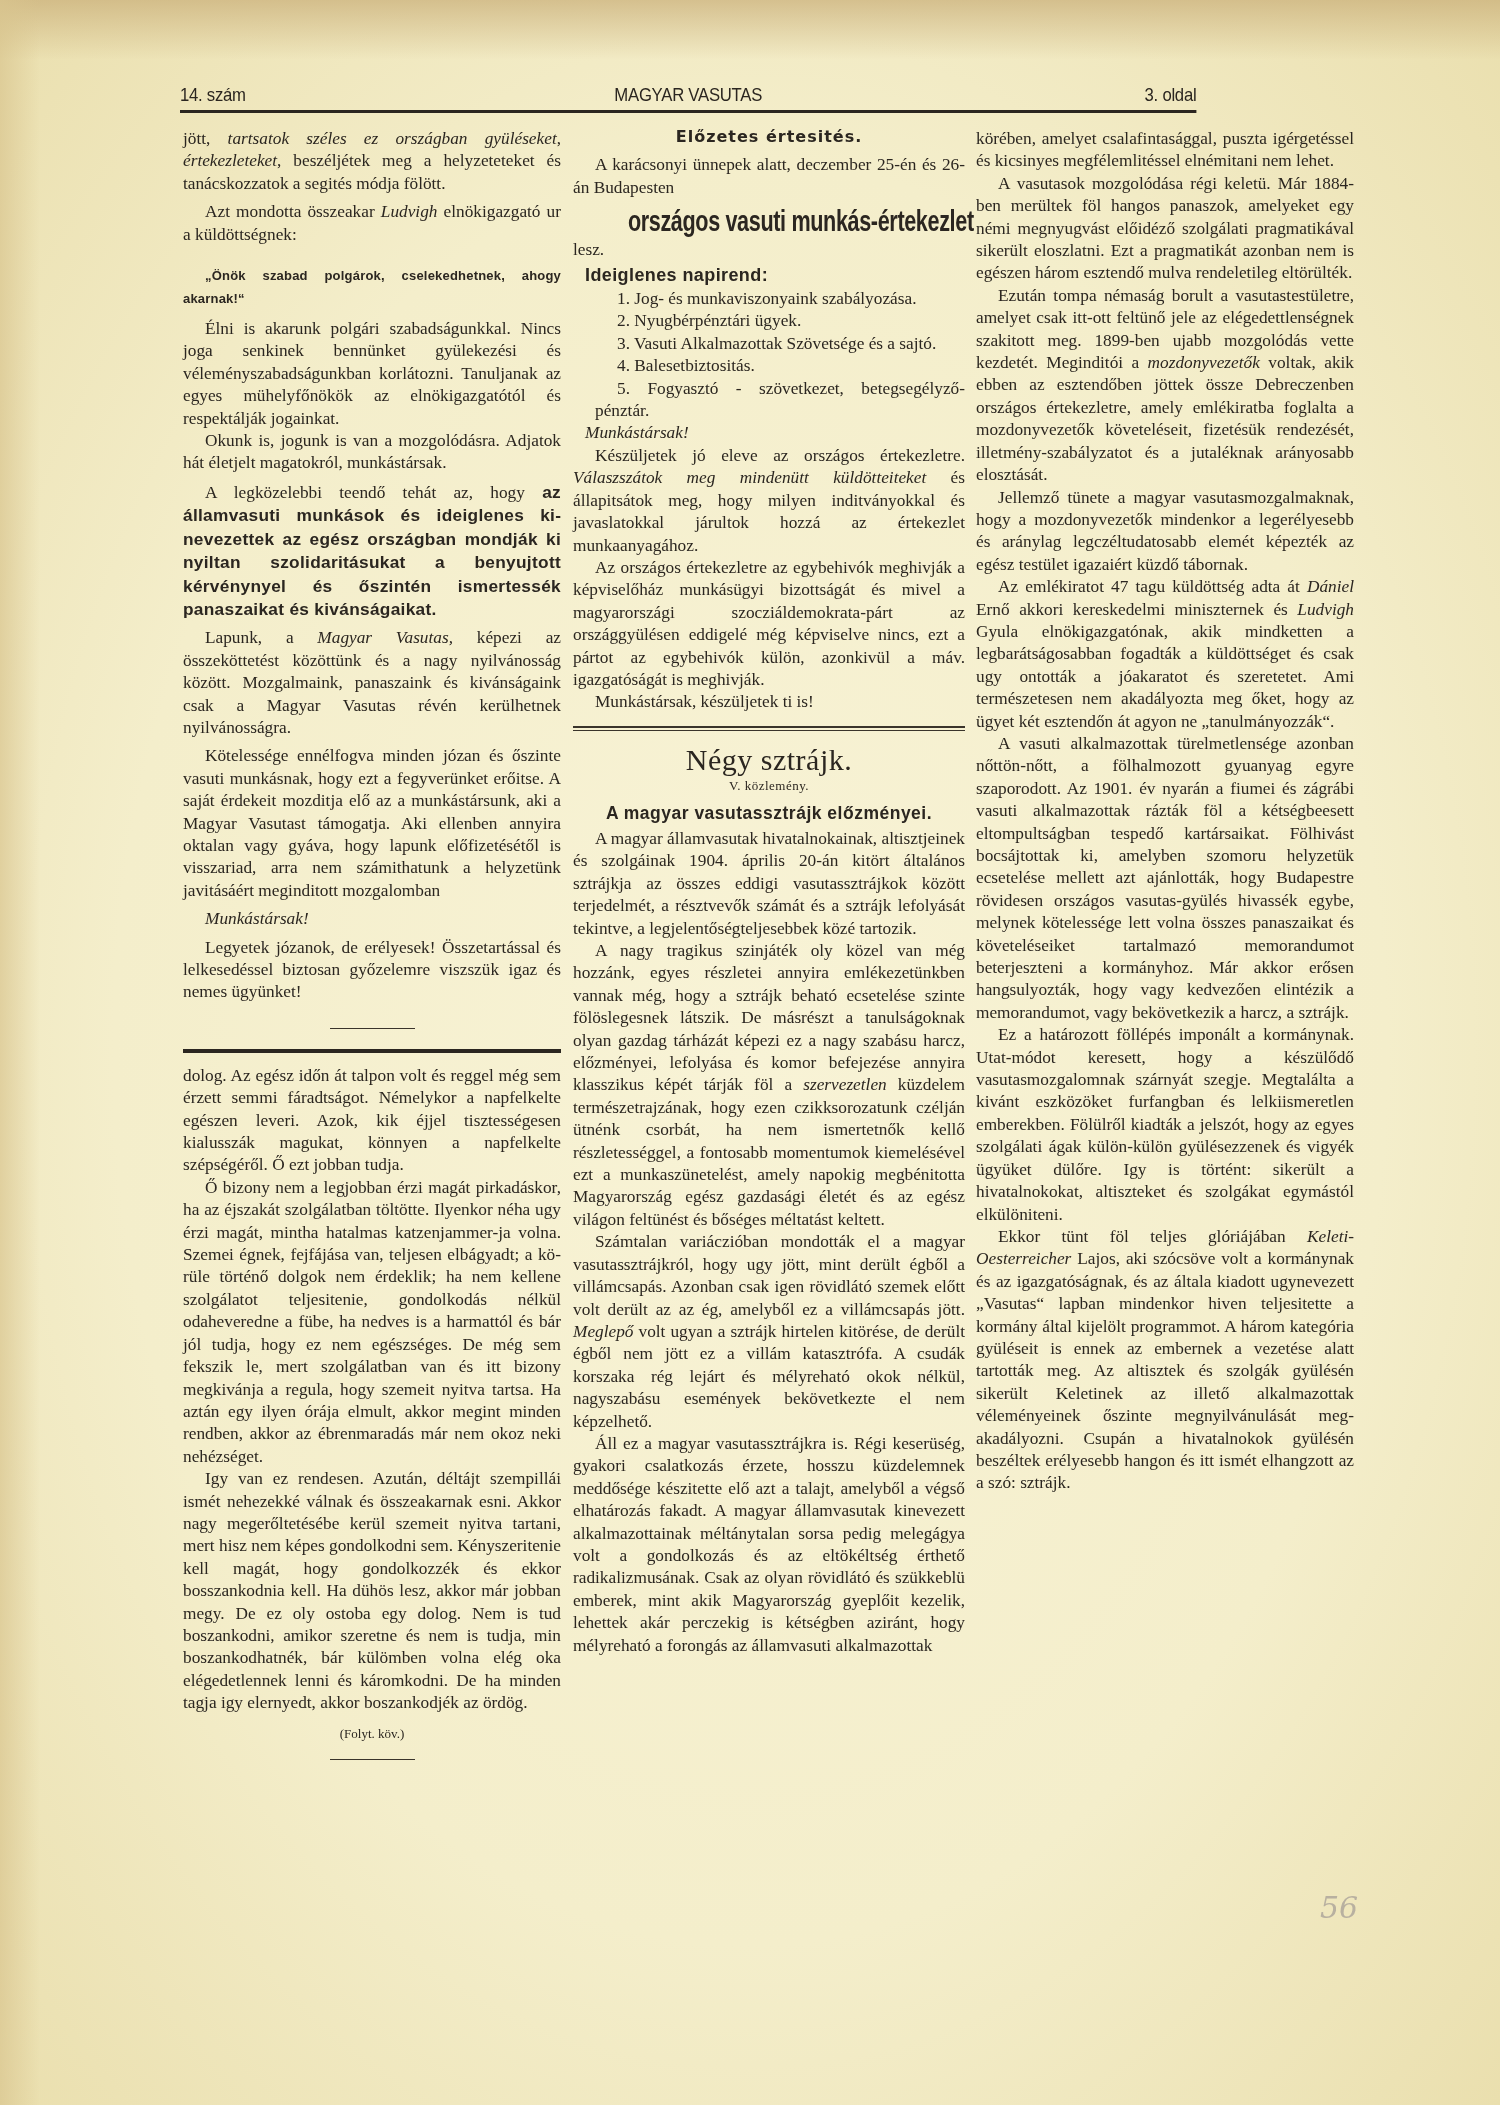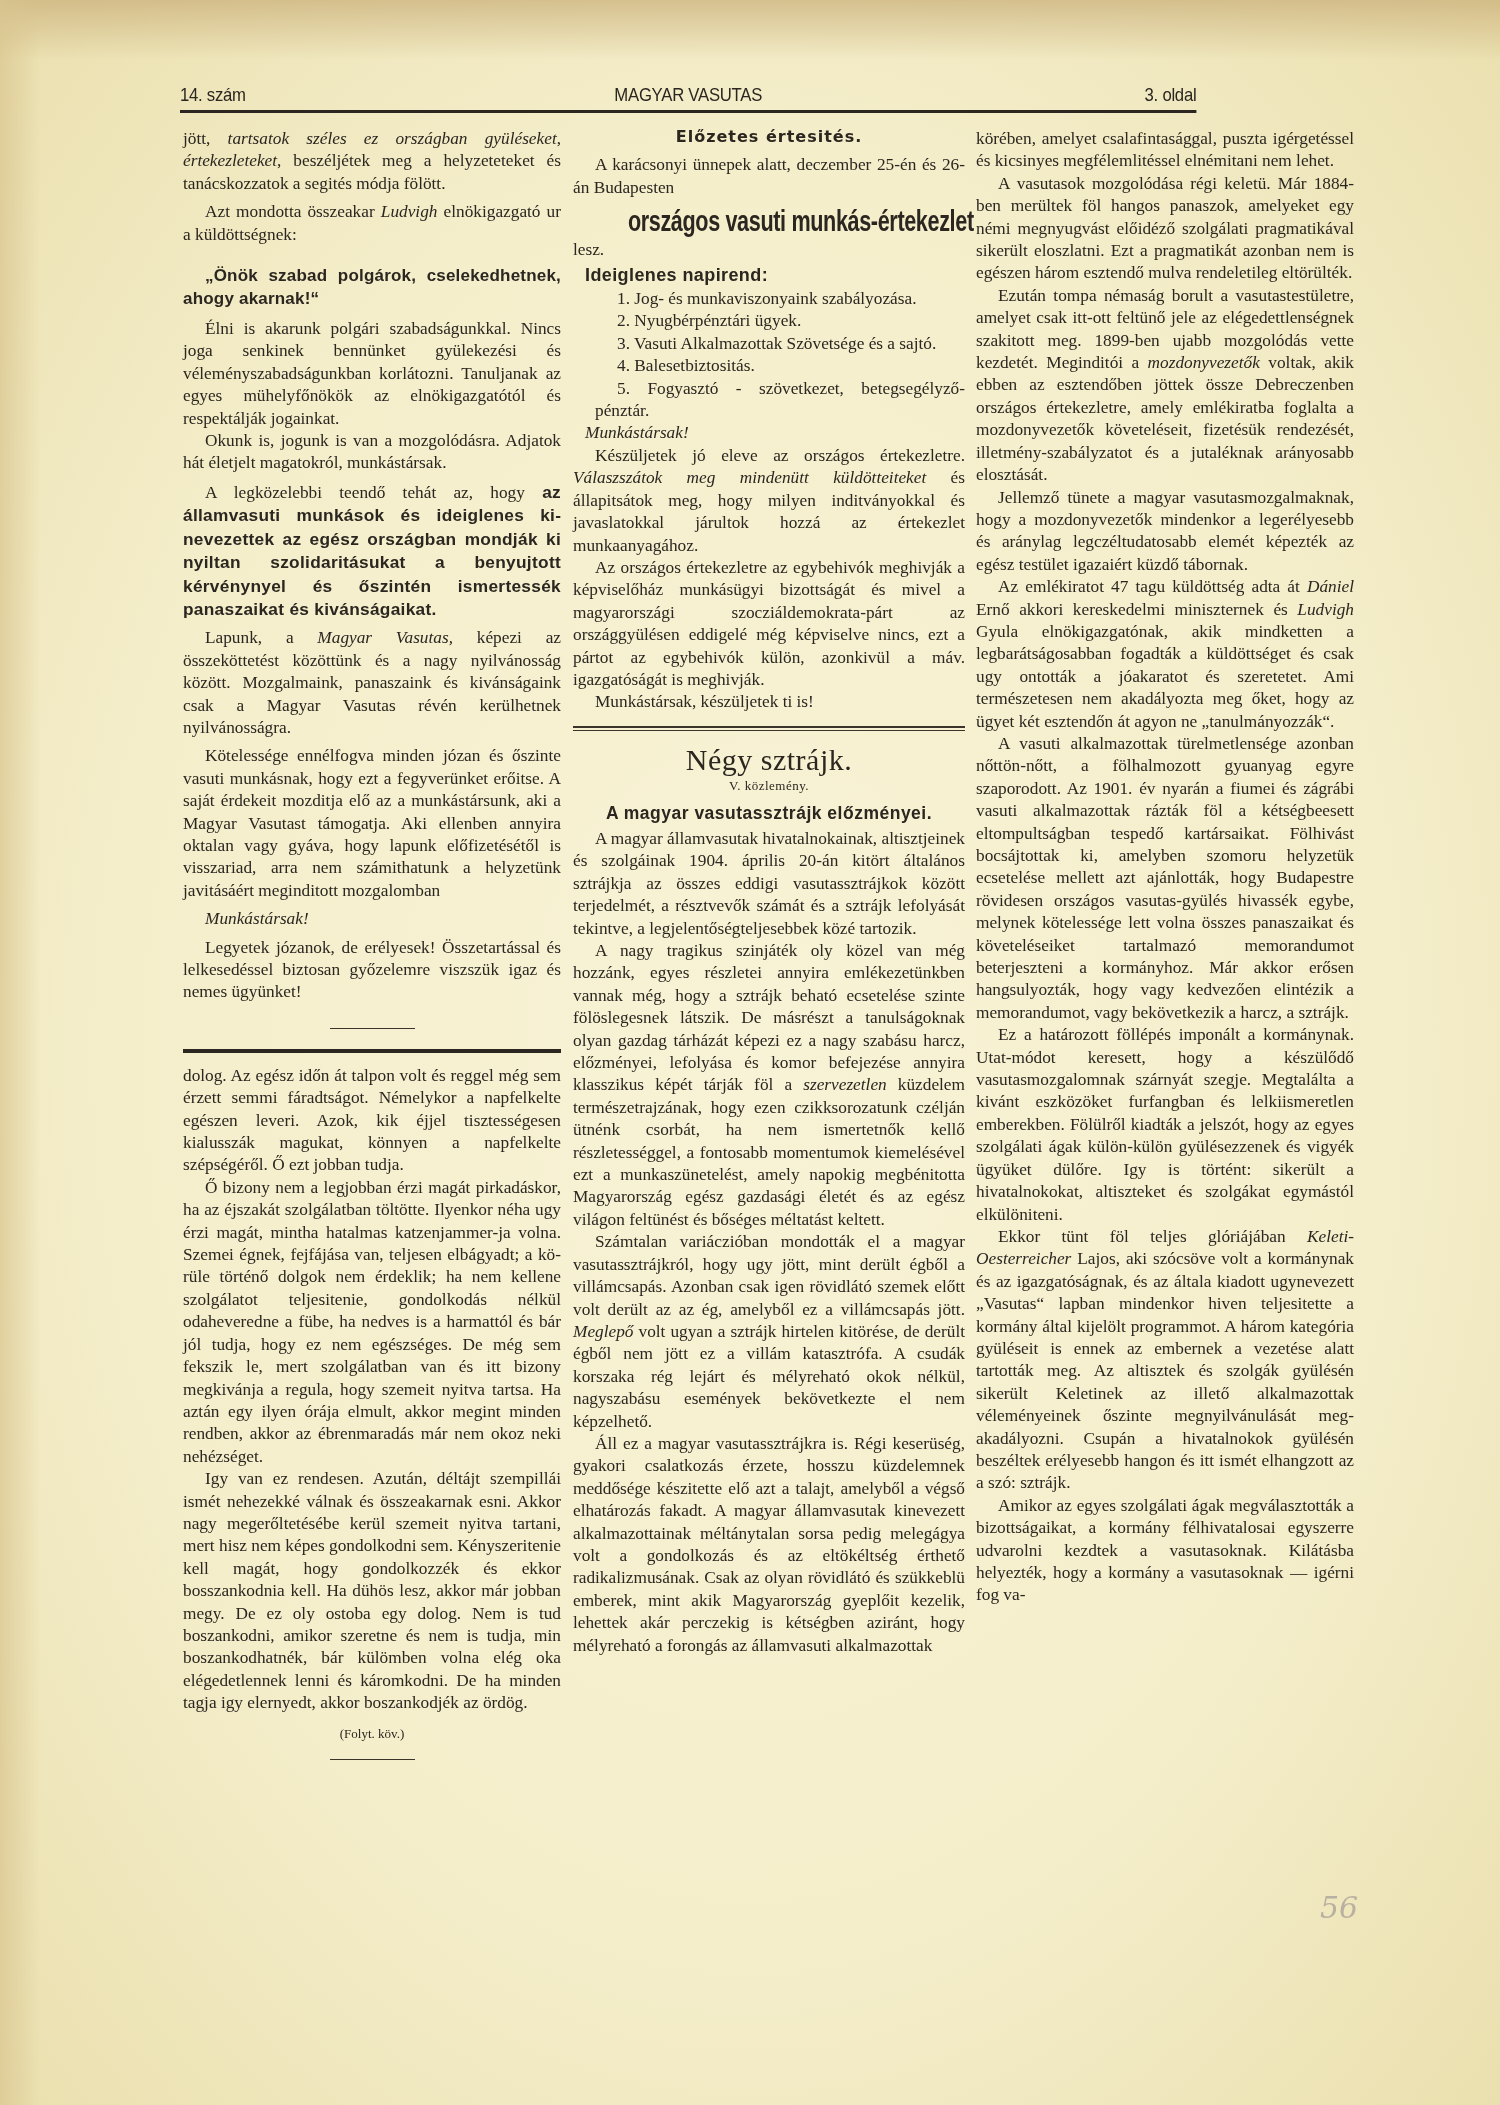--- a/index.html
+++ b/index.html
@@ -41,21 +41,21 @@
   }
   .col-left { left: 183px; width: 378px; }
   .col-mid { left: 573px; width: 392px; }
   .col-right { left: 976px; width: 378px; }
   .p { margin: 0 0 6px 0; text-indent: 22px; hyphens: manual; }
   .p.noind { text-indent: 0; }
   .p.cont { text-indent: 0; }
   .p.tight { margin-bottom: 0; }
   i { font-style: italic; }
   b { font-weight: bold; }
-  .bold-quote { font-family: "Liberation Sans", "DejaVu Sans", sans-serif; font-weight: bold; font-size: 17px; line-height: 23px; text-indent: 22px; margin: 18px 0 8px; letter-spacing: .2px; }
+  .bold-quote { font-family: "Liberation Sans", "DejaVu Sans", sans-serif; font-weight: bold; font-size: 13px; line-height: 23px; text-indent: 22px; margin: 18px 0 8px; letter-spacing: .2px; }
   .bold-block { font-family: "Liberation Sans", "DejaVu Sans", sans-serif; font-weight: bold; letter-spacing: .3px; }
   .short-rule { width: 85px; height: 1px; background: #3a342b; margin: 24px auto 20px; }
   .thick-rule { height: 3px; background: #2b2620; margin: 12px 0 12px; border-bottom: 1px solid #2b2620; }
   .double-rule { height: 2px; border-top: 2px solid #3a342b; border-bottom: 1px solid #3a342b; margin: 12px 0 18px; }
   .title-elozetes {
     font-family: "DejaVu Sans", "Liberation Sans", sans-serif; font-weight: bold;
     font-size: 16px; text-align: center; letter-spacing: 1px; margin: -2px 0 6px;
   }
   .title-orszagos {
     font-family: "Liberation Sans", "DejaVu Sans", sans-serif; font-weight: bold;
@@ -136,17 +136,16 @@
 
   <div class="col col-right">
     <p class="p cont tight">körében, amelyet csalafintasággal, puszta igérgetéssel és kicsinyes megfélemlitéssel elnémitani nem lehet.</p>
     <p class="p tight">A vasutasok mozgolódása régi keletü. Már 1884-ben merültek föl hangos panaszok, amelyeket egy némi megnyugvást előidéző szolgálati pragmatikával sikerült eloszlatni. Ezt a pragmatikát azonban nem is egészen három esztendő mulva rendeletileg eltörülték.</p>
     <p class="p tight"><span>Ezután tompa némaság borult a vasutas­testületre, amelyet csak itt-ott feltünő jele az elégedettlenségnek szakitott meg. 1899-ben ujabb mozgolódás vette kezdetét. Meginditói a </span><i>mozdonyvezetők</i><span> voltak, akik ebben az esztendőben jöttek össze Debreczenben orszá­gos értekezletre, amely emlékiratba foglalta a mozdonyvezetők követeléseit, fizetésük ren­dezését, illetmény-szabályzatot és a jutalék­nak arányosabb elosztását.</span></p>
     <p class="p tight">Jellemző tünete a magyar vasutasmozgal­maknak, hogy a mozdonyvezetők mindenkor a legerélyesebb és aránylag legczéltudatosabb elemét képezték az egész testület igazaiért küzdő tábornak.</p>
     <p class="p tight"><span>Az emlékiratot 47 tagu küldöttség adta át </span><i>Dániel</i><span> Ernő akkori kereskedelmi miniszter­nek és </span><i>Ludvigh</i><span> Gyula elnökigazgatónak, akik mindketten a legbarátságosabban fogadták a küldöttséget és csak ugy ontották a jóaka­ratot és szeretetet. Ami természetesen nem akadályozta meg őket, hogy az ügyet két esztendőn át agyon ne „tanulmányozzák“.</span></p>
     <p class="p tight">A vasuti alkalmazottak türelmetlensége azonban nőttön-nőtt, a fölhalmozott gyu­anyag egyre szaporodott. Az 1901. év nyarán a fiumei és zágrábi vasuti alkalmazottak ráz­ták föl a kétségbeesett eltompultságban tes­pedő kartársaikat. Fölhivást bocsájtottak ki, amelyben szomoru helyzetük ecsetelése mel­lett azt ajánlották, hogy Budapestre rövide­sen országos vasutas-gyülés hivassék egybe, melynek kötelessége lett volna összes pana­szaikat és követeléseiket tartalmazó memo­randumot beterjeszteni a kormányhoz. Már akkor erősen hangsulyozták, hogy vagy ked­vezően elintézik a memorandumot, vagy be­következik a harcz, a sztrájk.</p>
     <p class="p tight">Ez a határozott föllépés imponált a kor­mánynak. Utat-módot keresett, hogy a készü­lődő vasutasmozgalomnak szárnyát szegje. Megtalálta a kivánt eszközöket furfangban és lelkiismeretlen emberekben. Fölülről ki­adták a jelszót, hogy az egyes szolgálati ágak külön-külön gyülésezzenek és vigyék ügyüket dülőre. Igy is történt: sikerült a hivatalnokokat, altiszteket és szolgákat egy­mástól elkülöniteni.</p>
     <p class="p tight"><span>Ekkor tünt föl teljes glóriájában </span><i>Keleti-Oesterreicher</i><span> Lajos, aki szócsöve volt a kor­mánynak és az igazgatóságnak, és az általa kiadott ugynevezett „Vasutas“ lapban min­denkor hiven teljesitette a kormány által ki­jelölt programmot. A három kategória gyülé­seit is ennek az embernek a vezetése alatt tartották meg. Az altisztek és szolgák gyülé­sén sikerült Keletinek az illető alkalmazottak véleményeinek őszinte megnyilvánulását meg­akadályozni. Csupán a hivatalnokok gyülé­sén beszéltek erélyesebb hangon és itt ismét elhangzott az a szó: sztrájk.</span></p>
-    <p class="p tight">Amikor az egyes szolgálati ágak megvá­lasztották a bizottságaikat, a kormány fél­hivatalosai egyszerre udvarolni kezdtek a vasutasoknak. Kilátásba helyezték, hogy a kormány a vasutasoknak — igérni fog va-</p>
   </div>
 
   <div class="handwritten">56</div>
 </div>
 
 </body></html>

